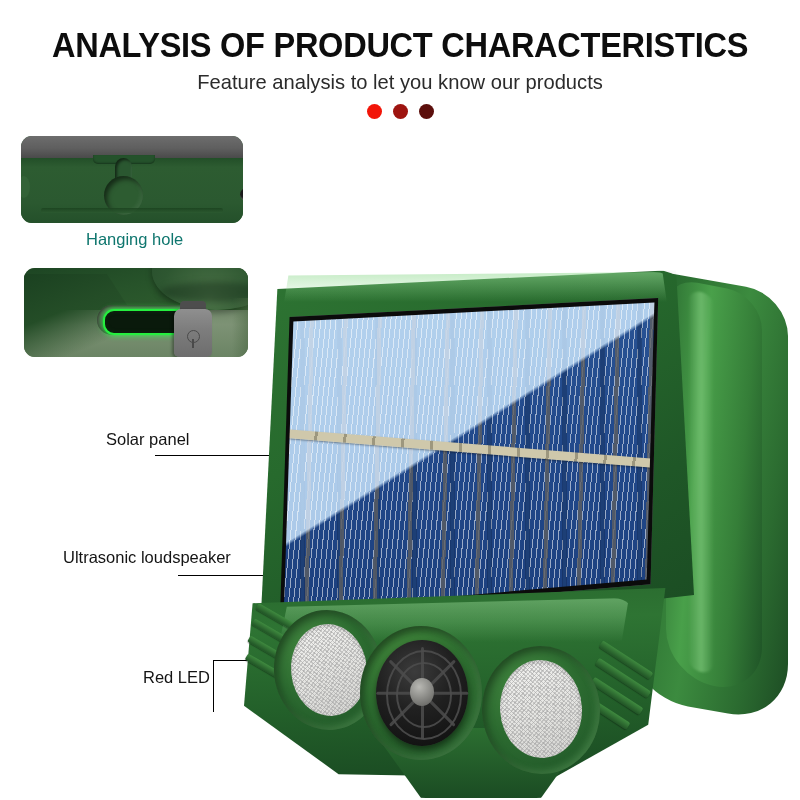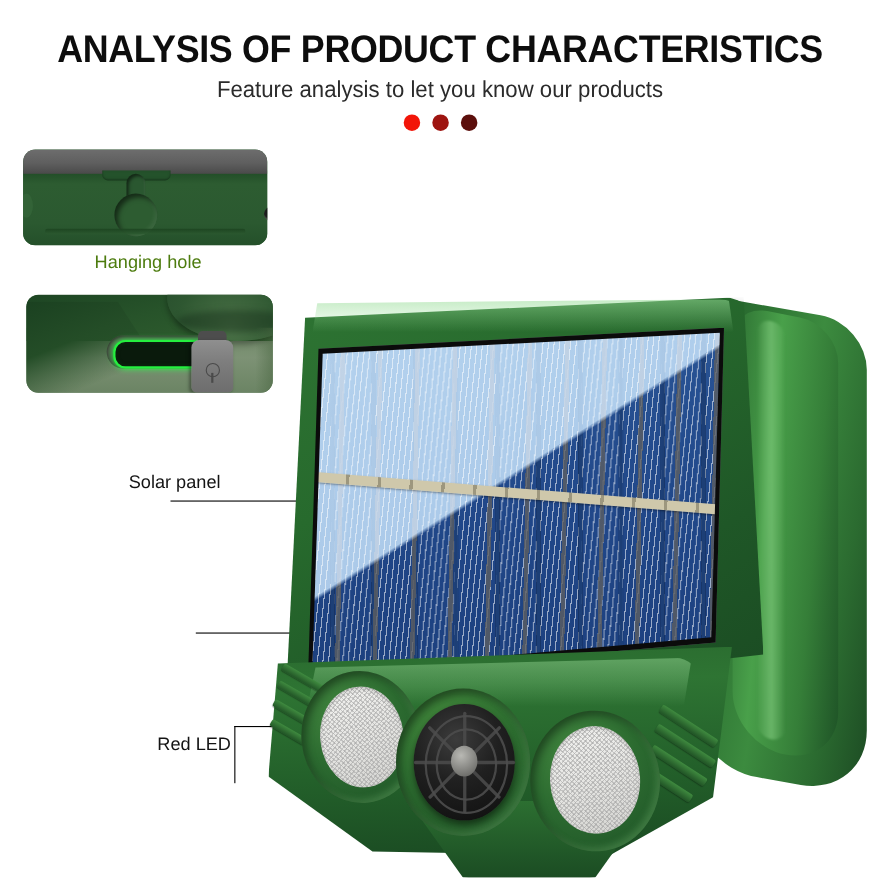--- a/index.html
+++ b/index.html
@@ -21,21 +21,21 @@
     position:absolute;left:0;top:70px;width:800px;text-align:center;
     font-size:21px;color:#2b2b2b;font-weight:400;
     transform:scaleX(0.96);transform-origin:center top;white-space:nowrap;
   }
   .dots{position:absolute;left:0;top:104px;width:800px;display:flex;
         justify-content:center;gap:11px;}
   .dot{width:15px;height:15px;border-radius:50%;}
 
   
   .callout{position:absolute;border-radius:11px;overflow:hidden;}
-  .cap{position:absolute;font-size:16.5px;color:#4d7c0f;white-space:nowrap;}
+  .cap{position:absolute;font-size:16.5px;color:#0f766e;white-space:nowrap;}
 
   
   #box1{left:21px;top:136px;width:222px;height:87px;background:#2d5c31;}
   #box1 .greytop{position:absolute;left:0;top:0;width:100%;height:22px;
      background:linear-gradient(180deg,#6d6d6d 0%,#5f5f5f 55%,#4a4a4a 100%);}
   #box1 .body{position:absolute;left:0;top:19px;width:100%;height:68px;
      background:linear-gradient(180deg,#1f4a25 0%,#2d5c31 18%,#2b5930 70%,#24502a 100%);}
   #box1 .notch{position:absolute;left:72px;top:19px;width:62px;height:9px;
      background:#24522b;border-radius:0 0 5px 5px;box-shadow:inset 0 -1px 2px rgba(0,0,0,.35);}
   #box1 .kh-slot{position:absolute;left:94px;top:22px;width:17px;height:30px;
@@ -258,23 +258,24 @@
     <div class="domeshade"></div>
     <div class="rightedge"></div>
     <div class="portbezel"></div>
     <div class="portglow"></div>
     <div class="flaptab"></div>
     <div class="flap"></div>
     <div class="floop"></div>
     <div class="floopstem"></div>
   </div>
 
-  <div class="lbl" style="left:117px;top:430px;text-align:right;">Solar panel</div>
+  <div class="lbl" style="left:106px;top:430px;text-align:right;">Solar panel</div>
   <div class="lead lh" style="left:155px;top:455px;width:500px;"></div>
 
+  <div class="lbl" style="left:63px;top:548px;">Ultrasonic loudspeaker</div>
   <div class="lead lh" style="left:178px;top:575px;width:407px;"></div>
   <div class="lead lv" style="left:584px;top:575px;height:86px;"></div>
 
   <div class="lbl" style="left:143px;top:668px;">Red LED</div>
   <div class="lead lh" style="left:213px;top:660px;width:372px;"></div>
   <div class="lead lv" style="left:213px;top:660px;height:52px;"></div>
 
   <div id="product">
 
     <div class="shellwrap">

